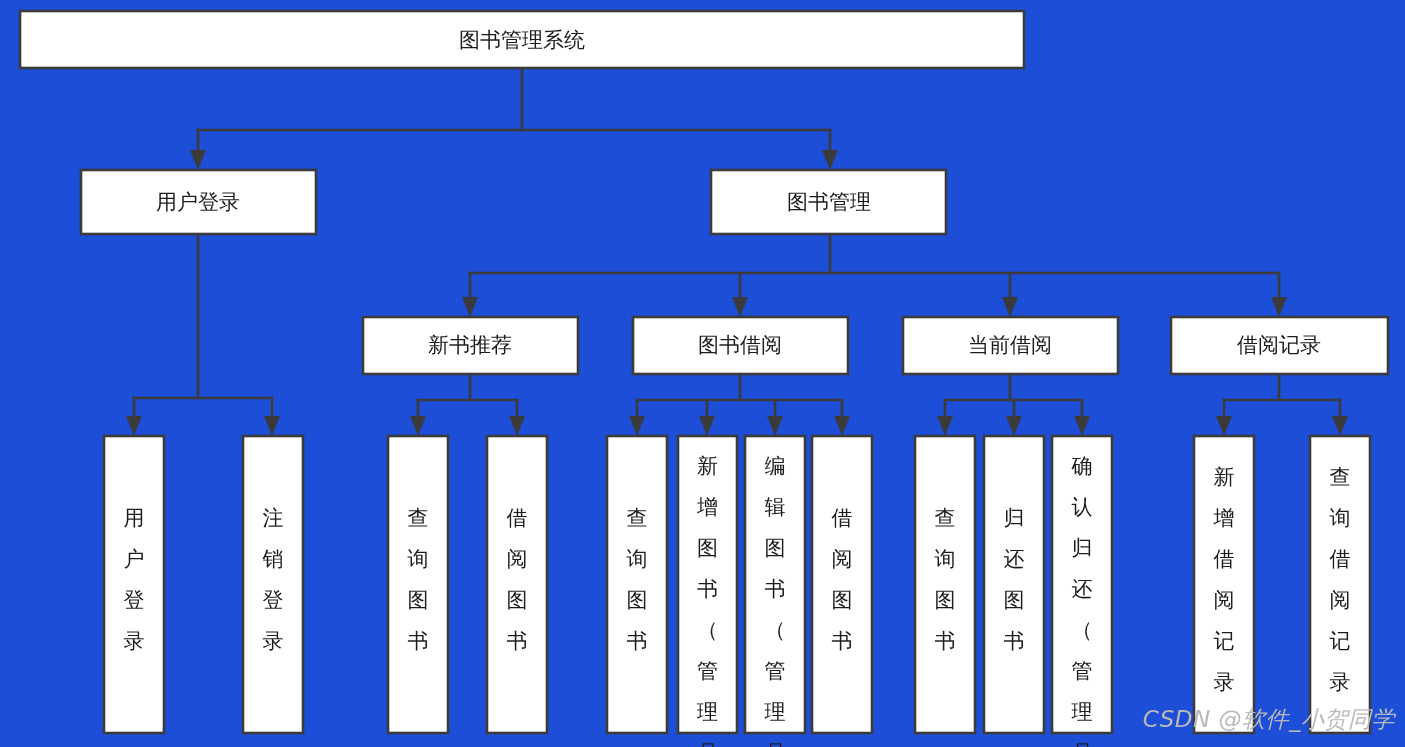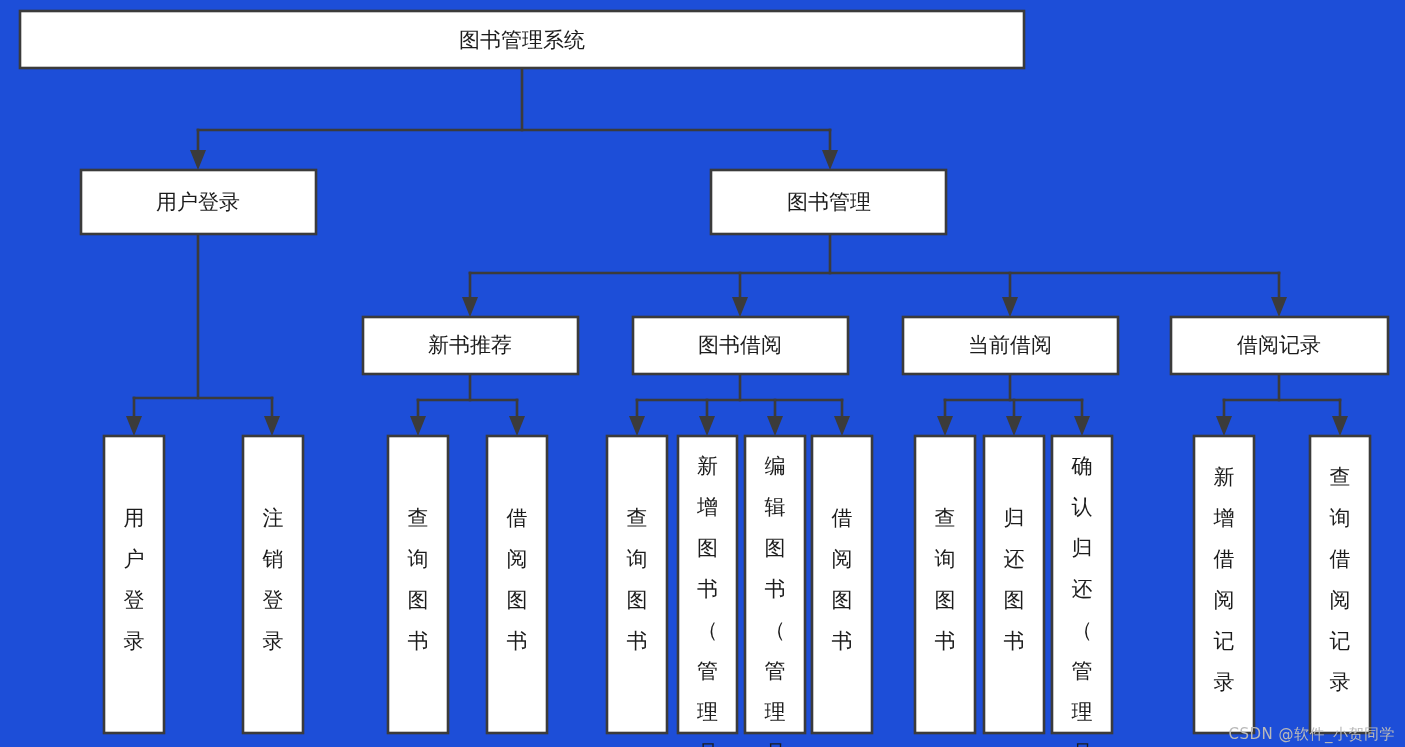--- a/index.html
+++ b/index.html
@@ -51,27 +51,28 @@
     fill: none;
     stroke-linecap: square;
   }
   .arrow-head {
     fill: #3b3b3b;
     stroke: none;
   }
   .watermark {
     position: absolute;
     right: 10px;
-    bottom: 3px;
-    font-family: "DejaVu Sans", "Liberation Sans", sans-serif;
-    font-size: 15px;
+    bottom: 12px;
+    font-family: "DejaVu Sans", "Liberation Sans", sans-serif;
+    font-size: 23px;
     color: #b9b9b9;
     letter-spacing: 0.5px;
     white-space: nowrap;
     pointer-events: none;
+    font-style: italic;
   }
 </style>
 </head>
 <body>
 
 <div id="diagram-root">
   <svg class="flow" viewBox="0 0 1405 747" xmlns="http://www.w3.org/2000/svg">
 
     <defs>
       <g id="arrow-glyph">

